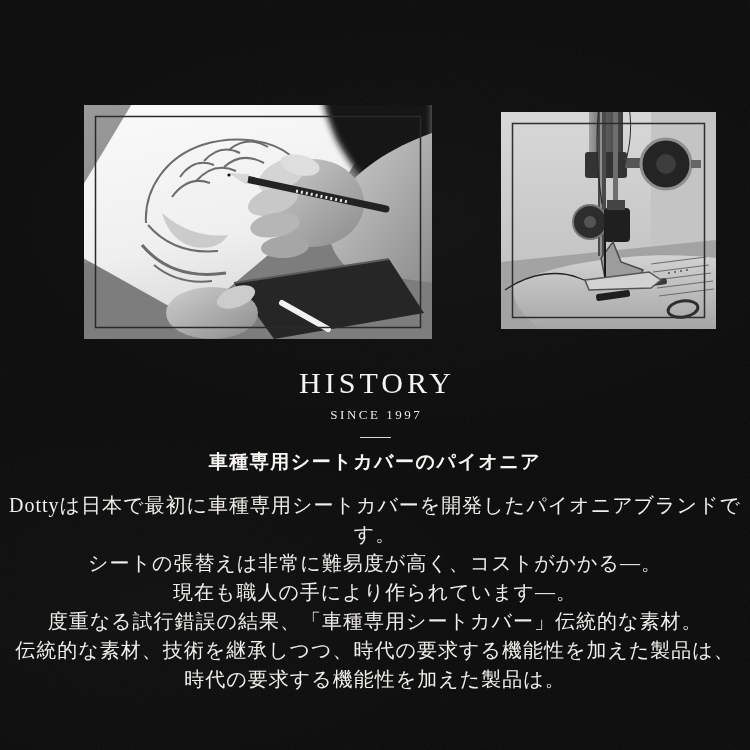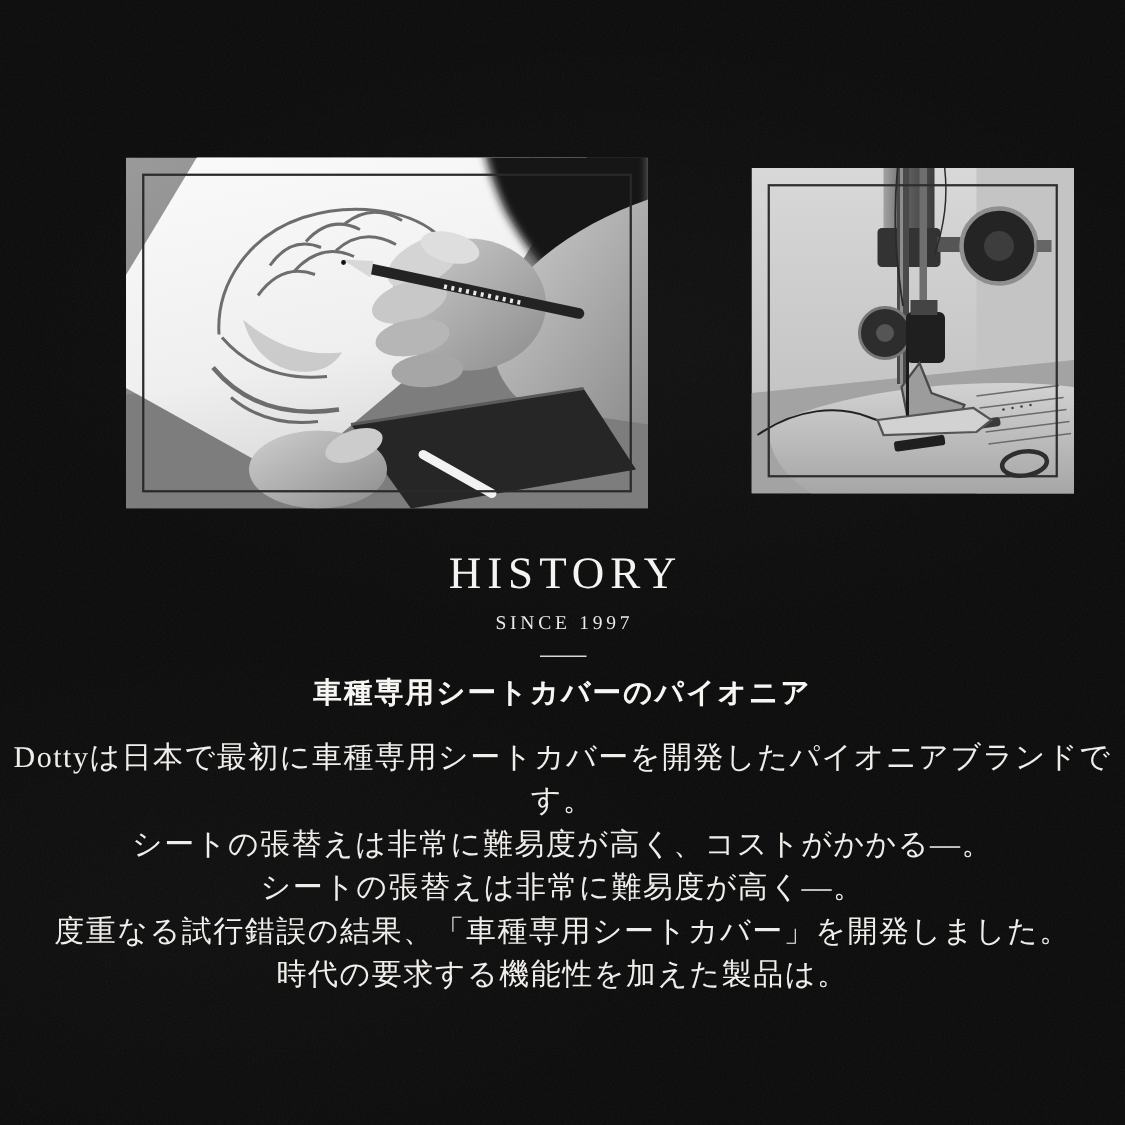--- a/index.html
+++ b/index.html
@@ -185,19 +185,20 @@
   </figure>
 
   <section class="history">
     <h1 class="history-title">HISTORY</h1>
     <div class="history-subtitle">SINCE 1997</div>
     <div class="divider"></div>
     <h2 class="jp-heading">車種専用シートカバーのパイオニア</h2>
     <div class="jp-paragraph">
       <div class="jp-line">Dottyは日本で最初に車種専用シートカバーを開発したパイオニアブランドです。</div>
       <div class="jp-line">シートの張替えは非常に難易度が高く、コストがかかる―。</div>
-      <div class="jp-line">シートの張替えは非常に難易度が高く―。</div>
-      <div class="jp-line">度重なる試行錯誤の結果、「車種専用シートカバー」を開発しました。</div>
+      <div class="jp-line">現在も職人の手により作られています―。</div>
+      <div class="jp-line">度重なる試行錯誤の結果、「車種専用シートカバー」伝統的な素材。</div>
+      <div class="jp-line">伝統的な素材、技術を継承しつつ、時代の要求する機能性を加えた製品は、</div>
       <div class="jp-line">時代の要求する機能性を加えた製品は。</div>
     </div>
   </section>
 
 </div>
 
 </body></html>

